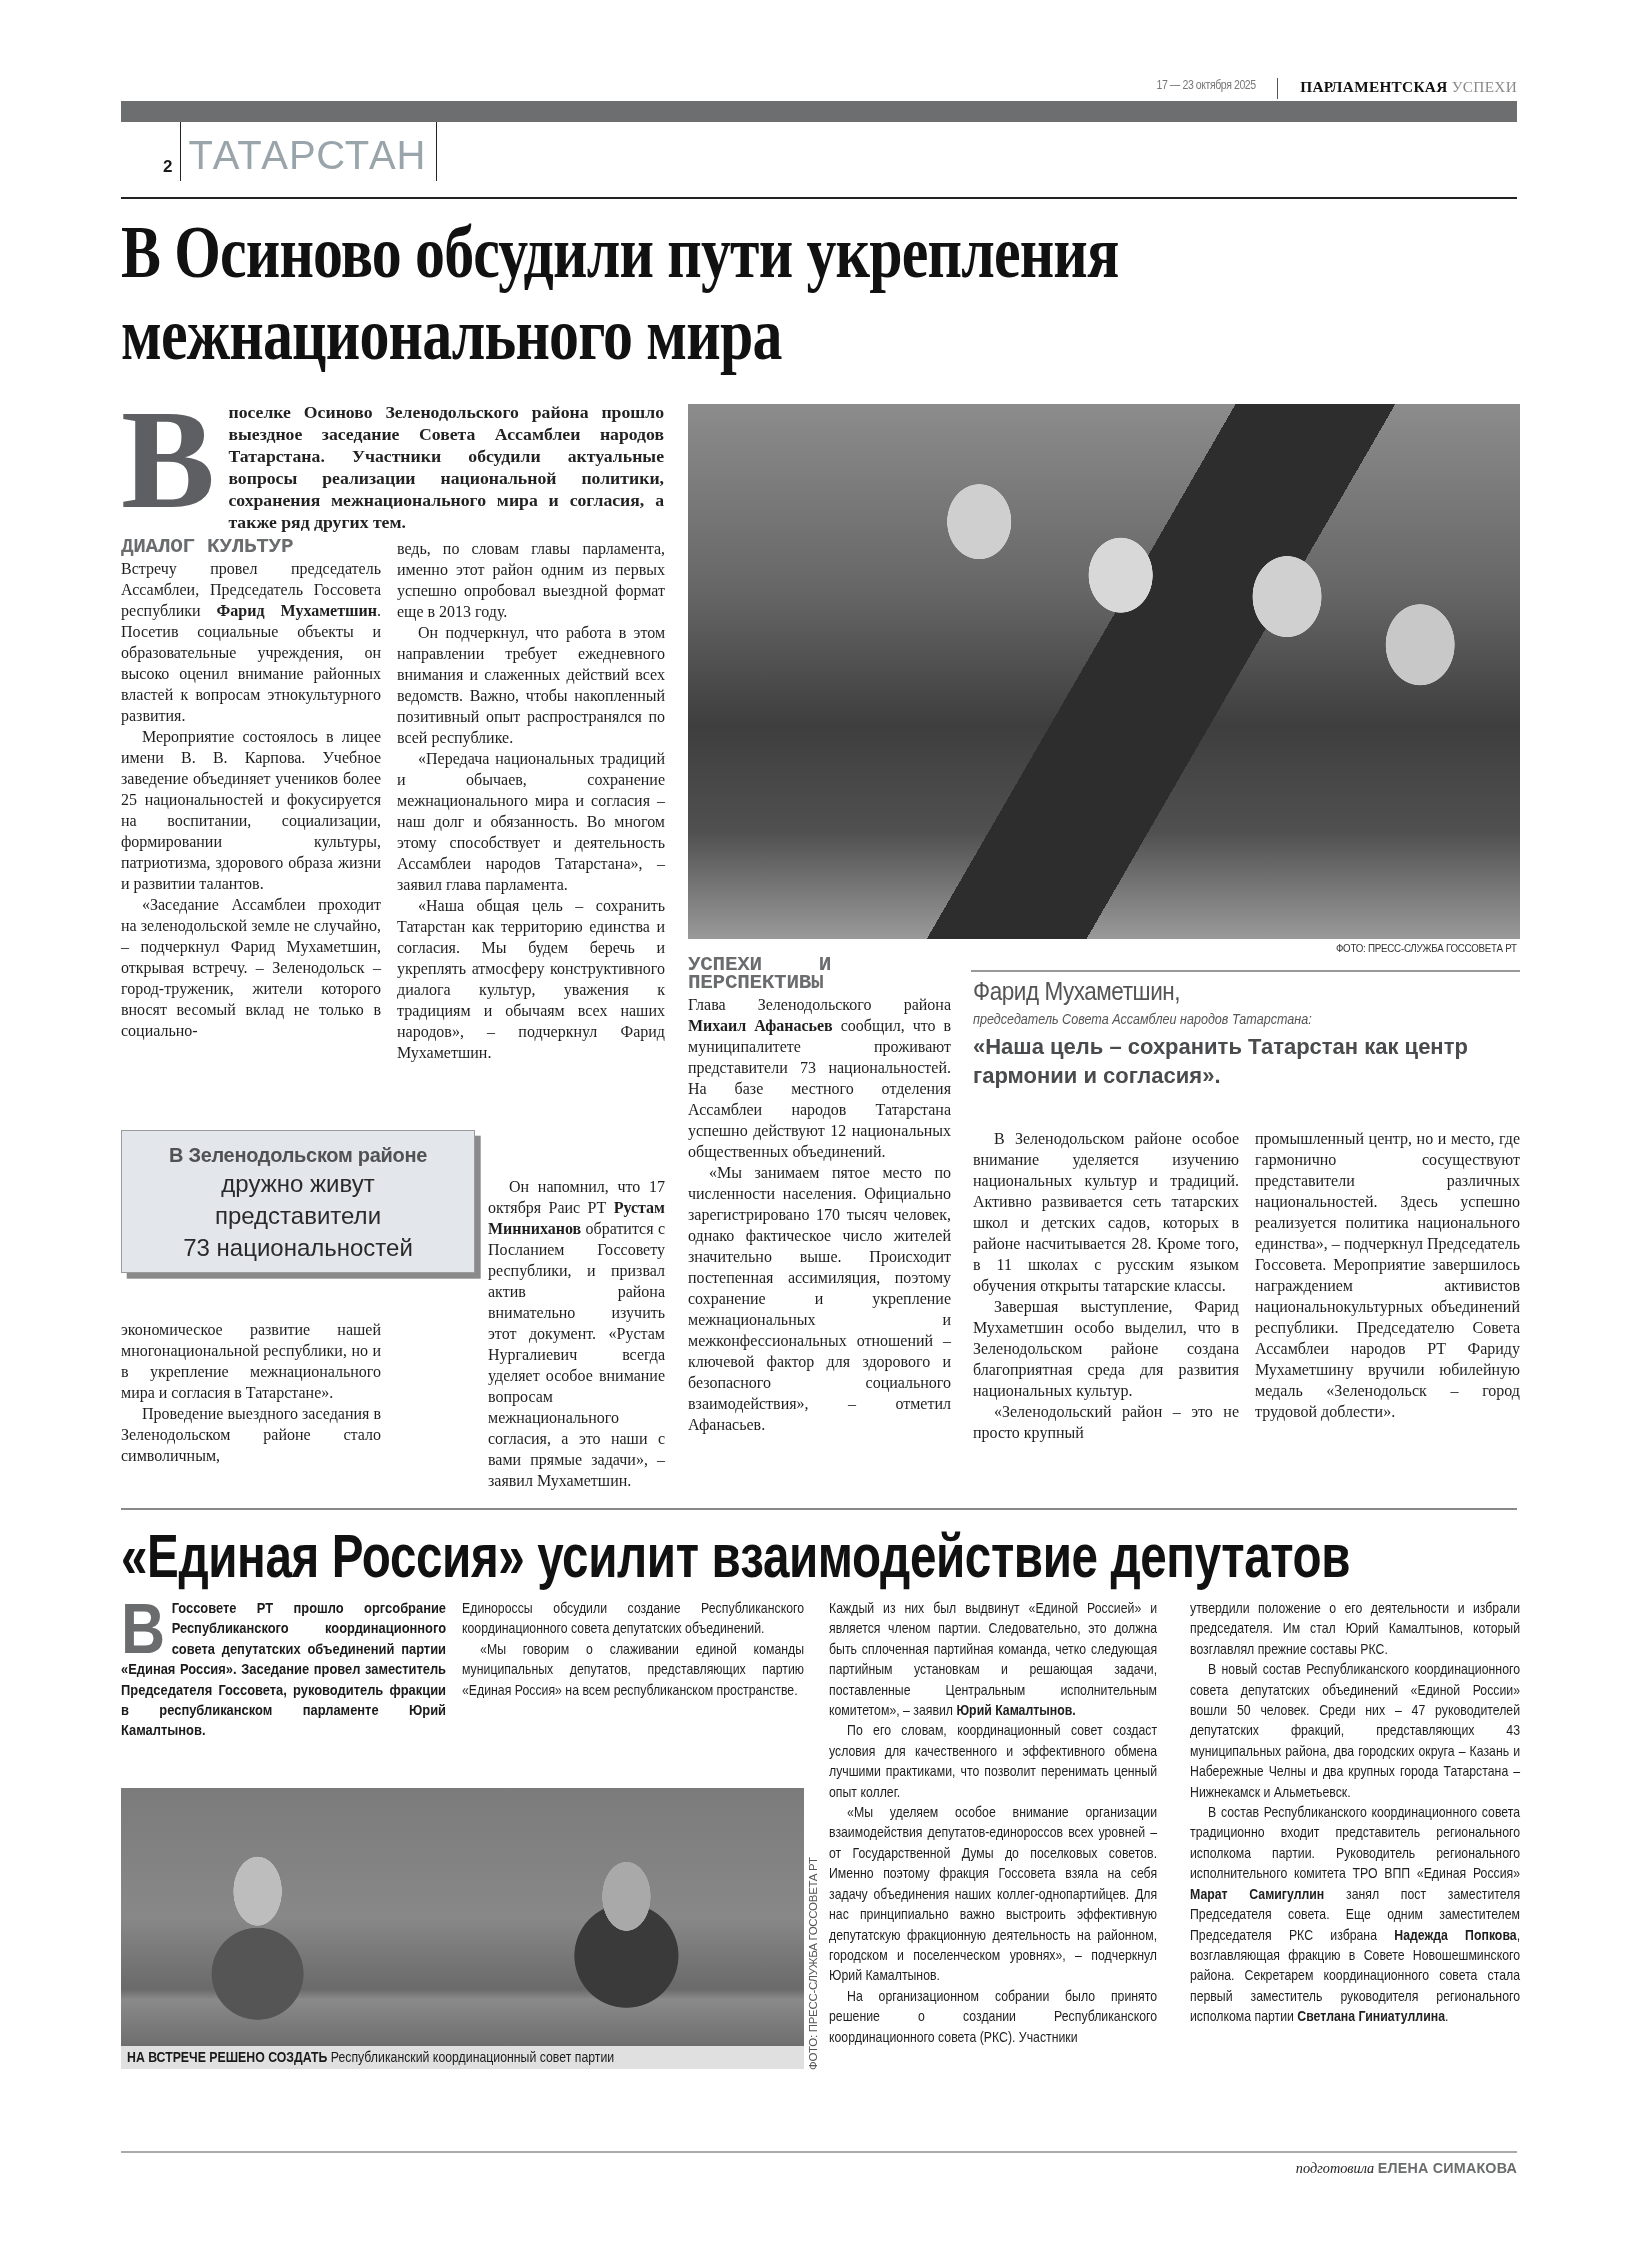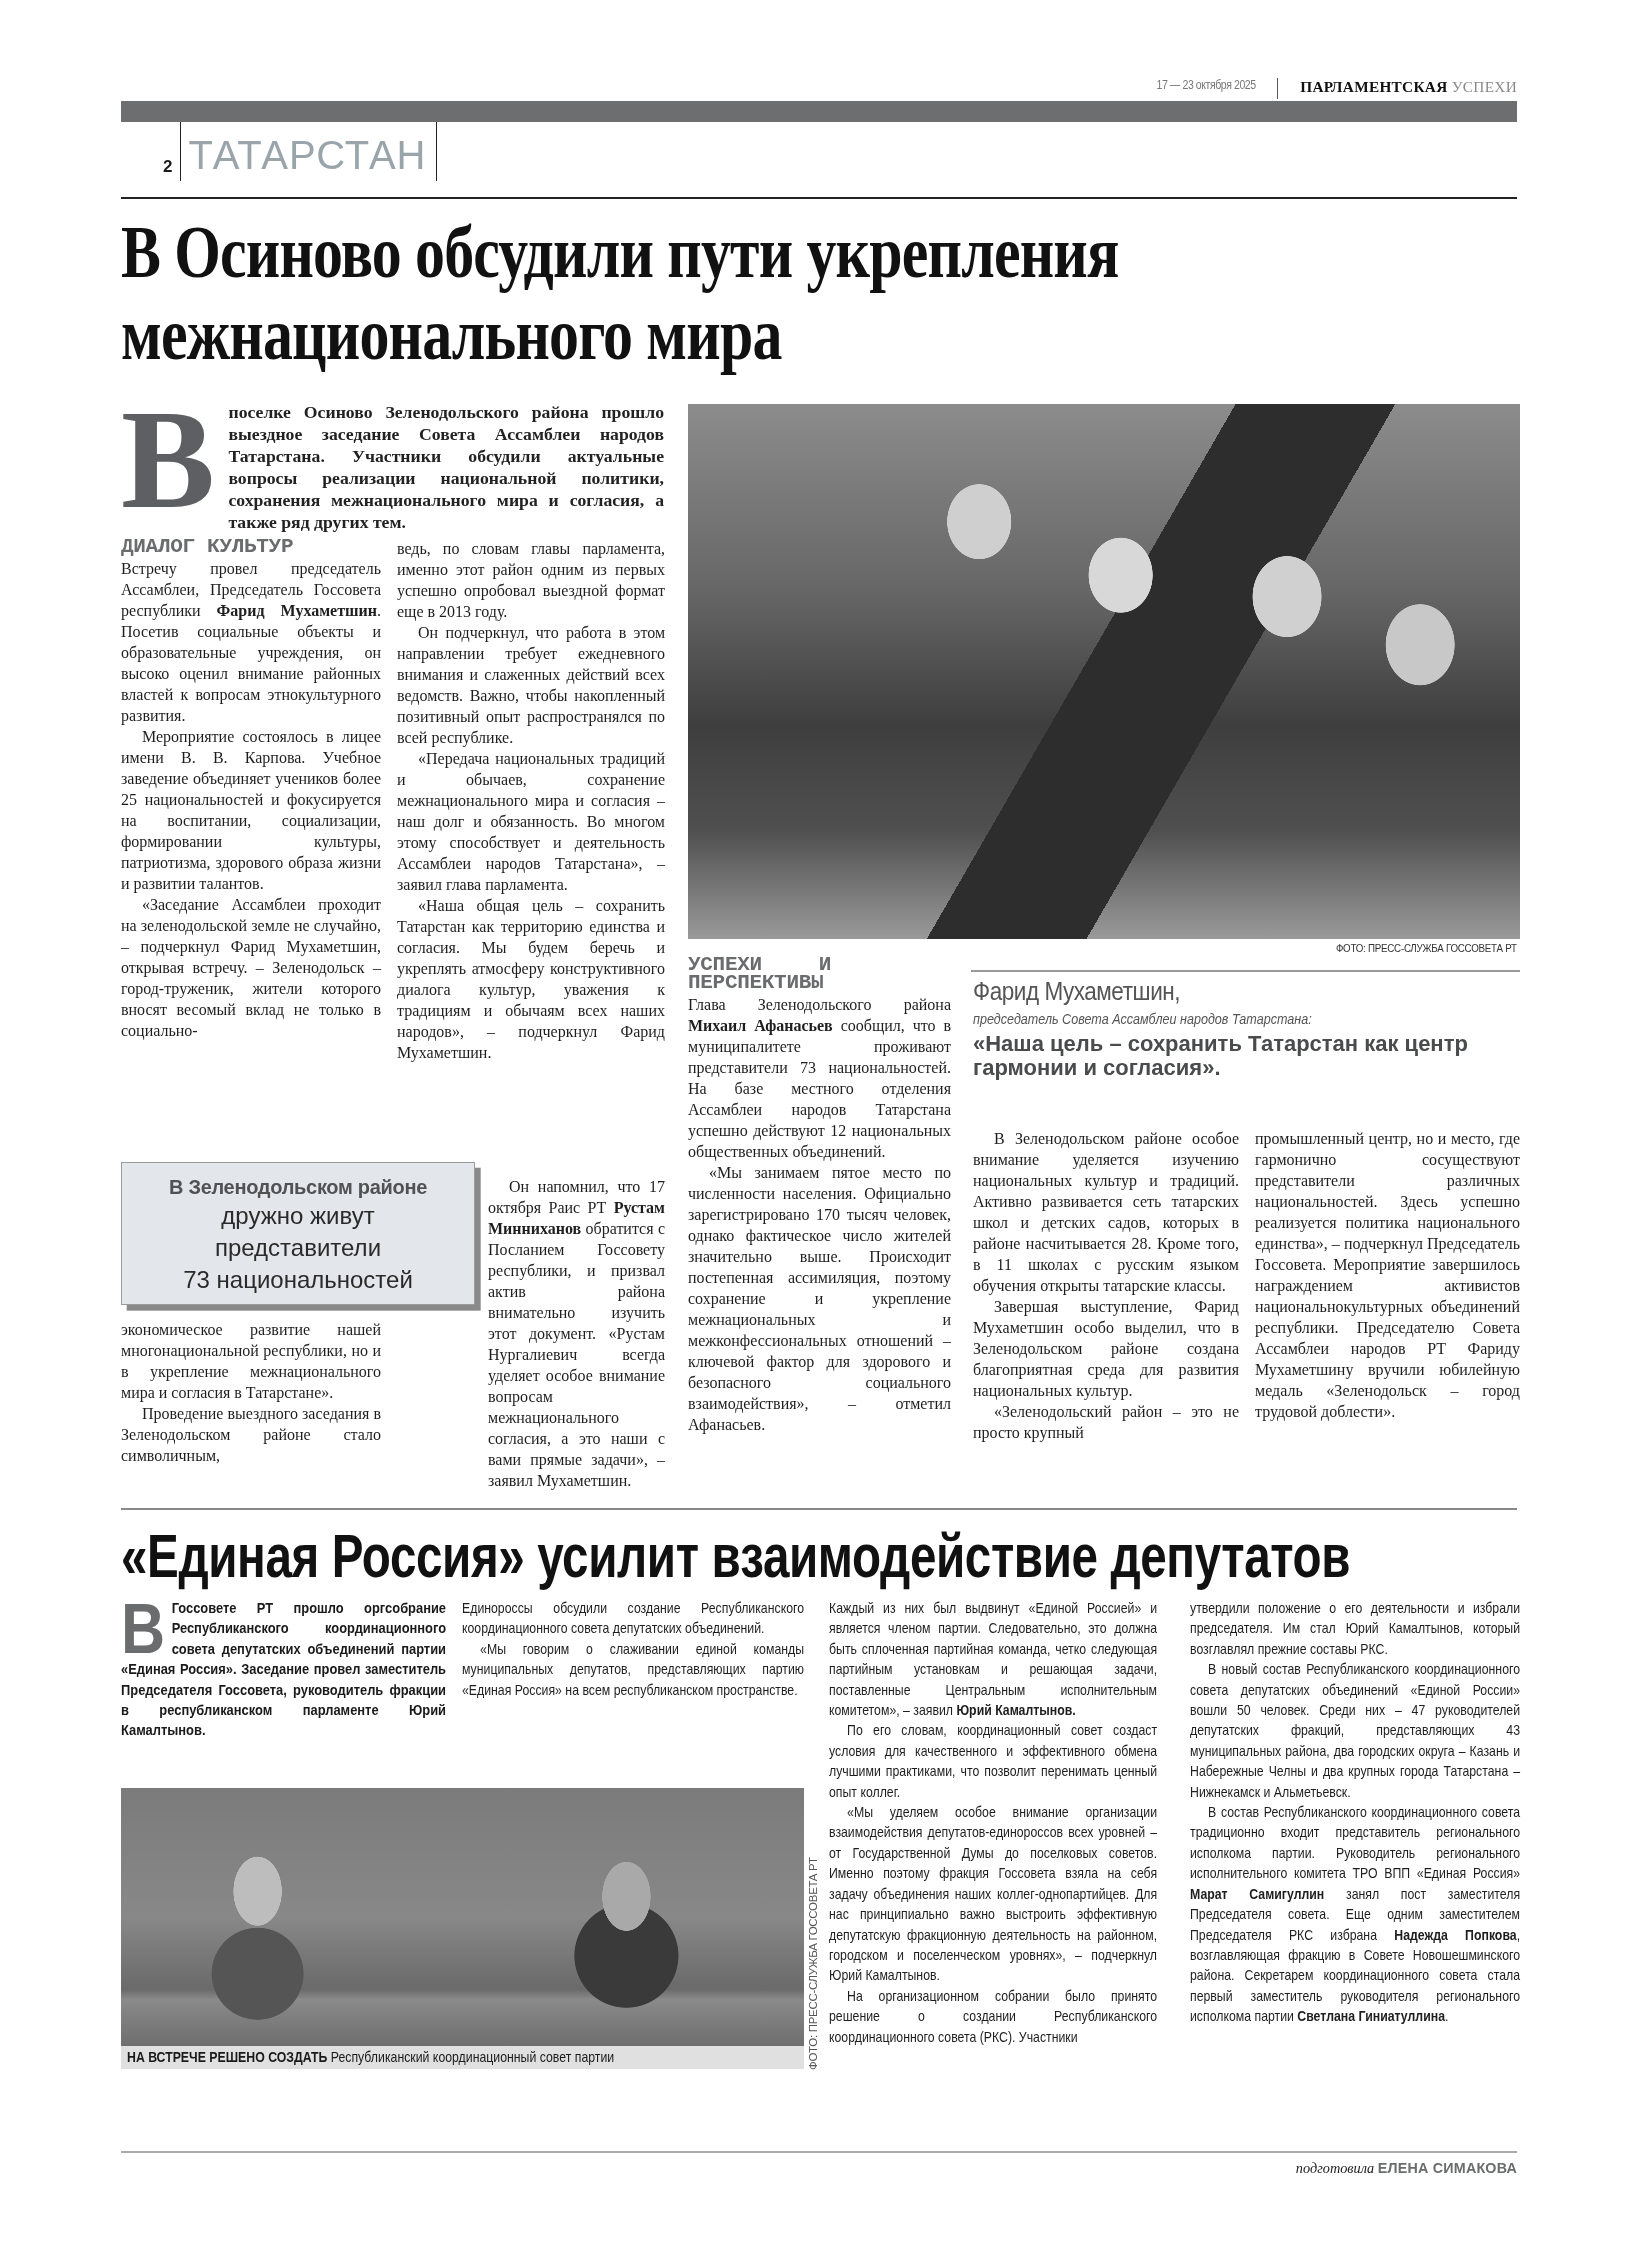--- a/index.html
+++ b/index.html
@@ -37,23 +37,23 @@
       radial-gradient(ellipse 57px 67px at 72% 36%, #d0d0d0 0 60%, transparent 61%),
       radial-gradient(ellipse 57px 67px at 88% 45%, #c8c8c8 0 60%, transparent 61%),
       linear-gradient(120deg, transparent 0 48%, #2d2d2d 48% 62%, transparent 62%),
       linear-gradient(180deg, #8c8c8c 0%, #666 35%, #3e3e3e 60%, #505050 80%, #9a9a9a 100%);
   }
   .photo-credit { position: absolute; font-family: "Liberation Sans", sans-serif; font-size: 11.5px; color: #333; letter-spacing: -0.3px; transform: scaleX(0.85); transform-origin: right center; }
 
   .quote-rule { position: absolute; top: 970px; left: 971px; width: 549px; height: 1.9px; background: #999; }
   .quote-name { position: absolute; top: 977px; left: 973px; font-family: "Liberation Sans", sans-serif; font-size: 25px; color: #555; letter-spacing: -0.5px; transform: scaleX(0.9); transform-origin: left top; }
   .quote-role { position: absolute; top: 1011px; left: 973px; font-family: "Liberation Sans", sans-serif; font-style: italic; font-size: 14.3px; color: #555; transform: scaleX(0.88); transform-origin: left top; }
-  .quote-text { position: absolute; top: 1032px; left: 973px; width: 545px; font-family: "Liberation Sans", sans-serif; font-weight: bold; font-size: 22px; line-height: 24px; color: #4a4b4d; }
-
-  .factbox { position: absolute; top: 1130px; left: 121px; width: 354px; height: 143px; background: #e3e6ea; border: 1px solid #9a9a9a; box-shadow: 5.7px 5.7px 0 #8a8a8a; text-align: center; padding-top: 11.5px; font-family: "Liberation Sans", sans-serif; margin-top: 32px; }
+  .quote-text { position: absolute; top: 1032px; left: 973px; width: 545px; font-family: "Liberation Sans", sans-serif; font-weight: bold; font-size: 22px; line-height: 29px; color: #4a4b4d; }
+
+  .factbox { position: absolute; top: 1130px; left: 121px; width: 354px; height: 143px; background: #e3e6ea; border: 1px solid #9a9a9a; box-shadow: 5.7px 5.7px 0 #8a8a8a; text-align: center; padding-top: 11.5px; font-family: "Liberation Sans", sans-serif; }
   .factbox .fb-title { font-weight: bold; font-size: 20px; color: #505254; line-height: 25px; letter-spacing: -0.3px; }
   .factbox .fb-line { font-size: 24px; color: #2a2a2a; line-height: 32px; }
 
   .rule-mid { position: absolute; top: 1508px; left: 121px; right: 115px; height: 1.9px; background: #888; }
   .headline2 { position: absolute; top: 1520px; left: 121px; font-family: "Liberation Sans", sans-serif; font-size: 61px; line-height: 73px; color: #111; transform: scaleX(0.78); transform-origin: left top; white-space: nowrap; letter-spacing: -0.5px; }
 
   .col2 { position: absolute; font-family: "Liberation Sans", sans-serif; font-size: 14.3px; line-height: 20.4px; text-align: justify; color: #1e1e1e; }
   .col2 p { text-indent: 21px; }
   .col2 p.noindent { text-indent: 0; }
   .col2-inner { transform: scaleX(0.86); transform-origin: left top; width: 116.3%; }

